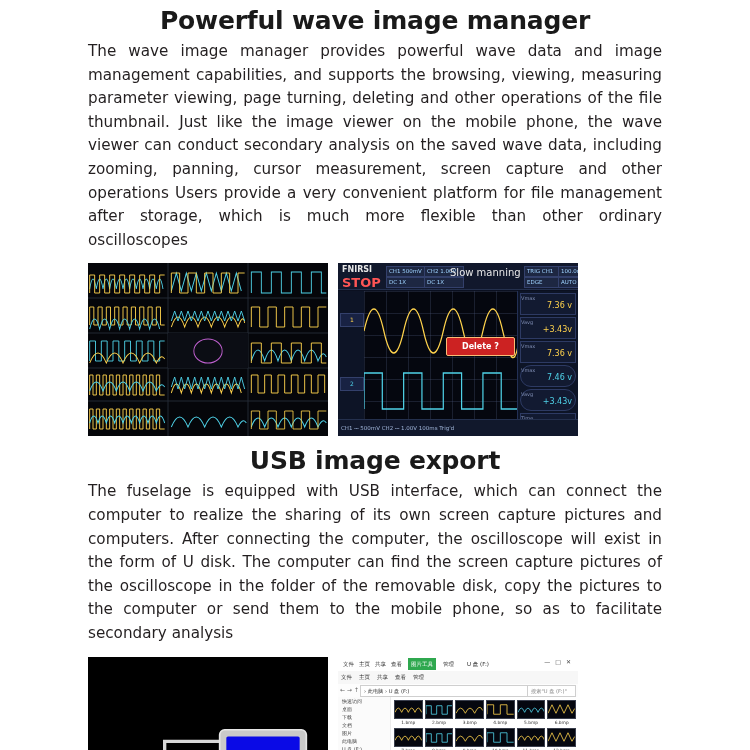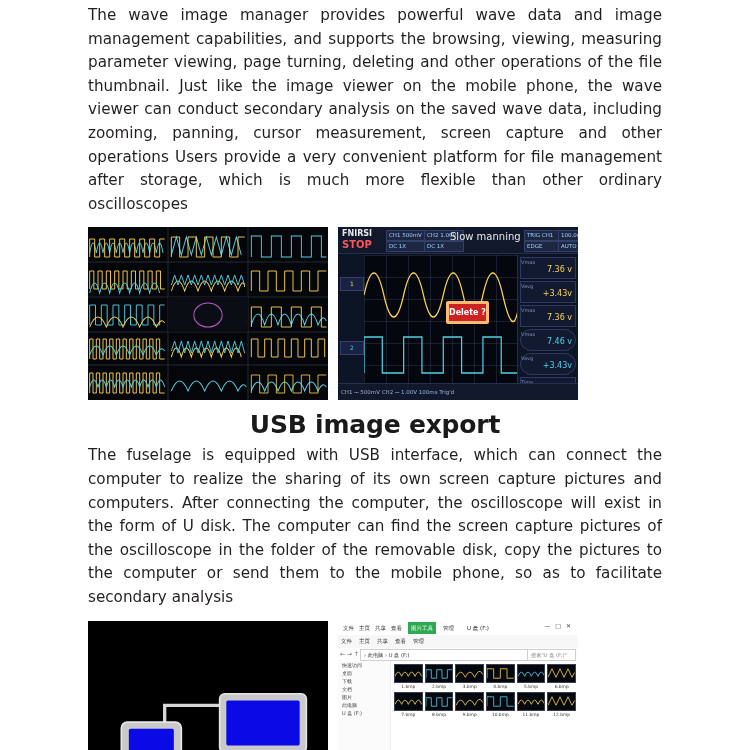--- a/index.html
+++ b/index.html
@@ -71,21 +71,21 @@
     background: #11182c;
     border-bottom: 1px solid #24304d;
   }
   .scope2 .brand {
     position:absolute; left:4px; top:2px;
     color:#e8e8e8; font-size:8px; font-weight:bold;
     font-family:"DejaVu Sans", sans-serif;
   }
   .scope2 .stop {
     position:absolute; left:4px; top:12px;
-    color:#ff5555; font-size:10px; font-weight:bold;
+    color:#ff5555; font-size:13px; font-weight:bold;
   }
   .scope2 .chip {
     position:absolute; top:3px; height:9px;
     background:#1d2742; border:1px solid #33406b;
     color:#9fd3ff; font-size:5.5px; line-height:9px;
     padding:0 2px; white-space:nowrap;
   }
   .scope2 .chip.row2 { top:14px; }
   .scope2 .slow {
     position:absolute; left:112px; top:4px;
@@ -120,22 +120,22 @@
     position:absolute; left:0; top:28px; bottom:16px; width:26px;
     background:#0d1426; border-right:1px solid #233055;
   }
   .scope2 .lbl {
     position:absolute; left:2px; width:22px; height:12px;
     font-size:6px; line-height:12px; text-align:center;
     border:1px solid #33406b; background:#182243;
   }
   .delete-dialog {
     position:absolute; left:108px; top:74px;
-    background:#cc2222; border:3px solid #fdba74;
-    color:#fff; font-size:8px; padding:4px 0;
+    background:#cc2222; border:1px solid #fdba74;
+    color:#fff; font-size:8px; padding:4px 15px;
     border-radius:2px; font-weight:bold;
   }
   
   .explorer {
     position:absolute; inset:0; background:#f0f0f0;
     font-family:"DejaVu Sans", sans-serif;
   }
   .ex-title {
     position:absolute; left:0; top:0; right:0; height:14px;
     background:#ffffff; border-bottom:1px solid #dcdcdc;
@@ -185,20 +185,21 @@
   .thumb .nm {
     font-size:4.4px; color:#333; text-align:center; line-height:7px;
     white-space:nowrap; overflow:hidden;
   }
 </style>
 </head>
 <body>
 
 <div class="page">
 
+  <h1 class="section-title">Powerful wave image manager</h1>
   <p class="body-text">The wave image manager provides powerful wave data and image management capabilities, and supports the browsing, viewing, measuring parameter viewing, page turning, deleting and other operations of the file thumbnail. Just like the image viewer on the mobile phone, the wave viewer can conduct secondary analysis on the saved wave data, including zooming, panning, cursor measurement, screen capture and other operations Users provide a very convenient platform for file management after storage, which is much more flexible than other ordinary oscilloscopes</p>
 
   <div class="img-row">
 
     <div class="img-box">
       <div class="scope-grid">
         <svg class="wave-svg" viewBox="0 0 288 173" preserveAspectRatio="none">
           <rect x="0" y="0" width="288" height="173" fill="#05060a"></rect>
 
           <g stroke="#262c38" stroke-width="1">

